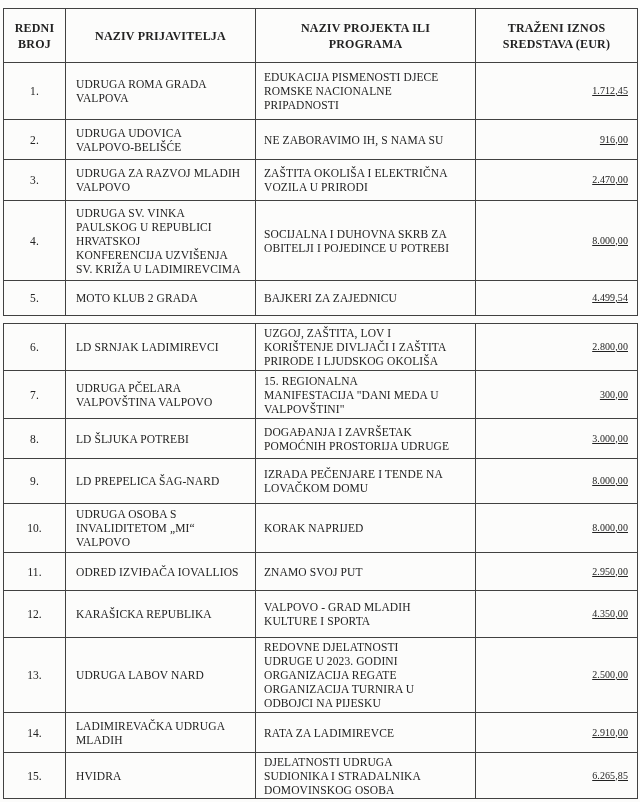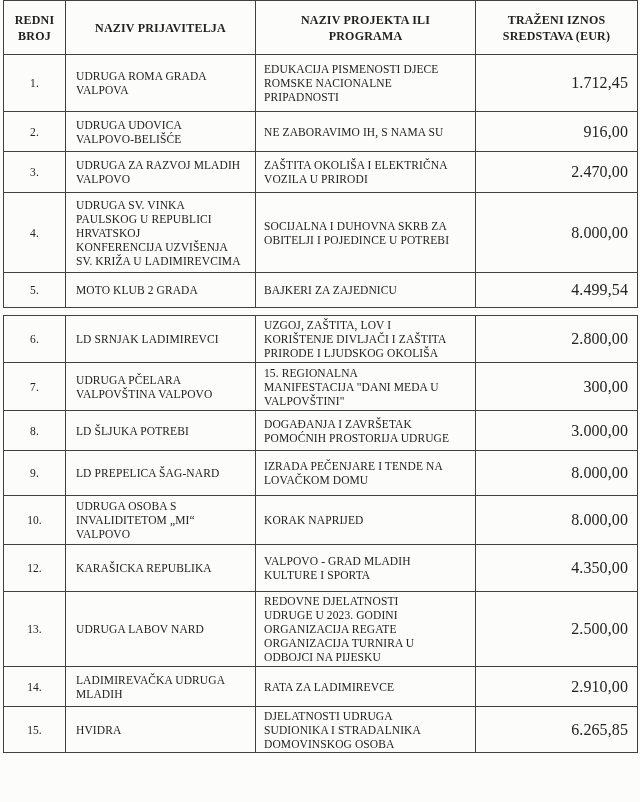--- a/index.html
+++ b/index.html
@@ -17,21 +17,21 @@
     font-family: "Liberation Serif", "DejaVu Serif", serif;
     color: var(--text);
     overflow: hidden;
   }
   .doc-table {
     border-collapse: collapse;
     table-layout: fixed;
     width: 634px;
     margin-left: 3px;
   }
-  .doc-table.first { margin-top: 0; }
+  .doc-table.first { margin-top: 8px; }
   .doc-table.second { margin-top: 7px; }
   .doc-table th, .doc-table td {
     border: 1.6px solid var(--border);
     vertical-align: middle;
     white-space: pre;
     overflow: hidden;
   }
   .doc-table th {
     font-size: 12px;
     font-weight: bold;
@@ -41,21 +41,21 @@
     letter-spacing: 0.2px;
   }
   .doc-table td {
     font-size: 11.5px;
     line-height: 14px;
     letter-spacing: 0.1px;
   }
   td.cell-num    { text-align: center; }
   td.cell-name   { padding-left: 10px; padding-right: 14px; }
   td.cell-proj   { padding-left: 8px;  padding-right: 13px; }
-  td.cell-amt    { text-align: right; padding-right: 9px; font-size: 16px; }
+  td.cell-amt    { text-align: right; padding-right: 9px; font-size: 10px; text-decoration: underline; }
 </style>
 </head>
 <body>
 
 <div class="page">
 
   <table class="doc-table first">
     <colgroup>
       <col style="width:62px">
       <col style="width:190px">
@@ -158,20 +158,26 @@
           <td class="cell-amt">8.000,00</td>
         </tr>
         <tr style="height: 49px;">
           <td class="cell-num">10.</td>
           <td class="cell-name">UDRUGA OSOBA S
 INVALIDITETOM „MI“
 VALPOVO</td>
           <td class="cell-proj">KORAK NAPRIJED</td>
           <td class="cell-amt">8.000,00</td>
         </tr>
+        <tr style="height: 38px;">
+          <td class="cell-num">11.</td>
+          <td class="cell-name">ODRED IZVIĐAČA IOVALLIOS</td>
+          <td class="cell-proj">ZNAMO SVOJ PUT</td>
+          <td class="cell-amt">2.950,00</td>
+        </tr>
         <tr style="height: 47px;">
           <td class="cell-num">12.</td>
           <td class="cell-name">KARAŠICKA REPUBLIKA</td>
           <td class="cell-proj">VALPOVO - GRAD MLADIH
 KULTURE I SPORTA</td>
           <td class="cell-amt">4.350,00</td>
         </tr>
         <tr style="height: 75px;">
           <td class="cell-num">13.</td>
           <td class="cell-name">UDRUGA LABOV NARD</td>

